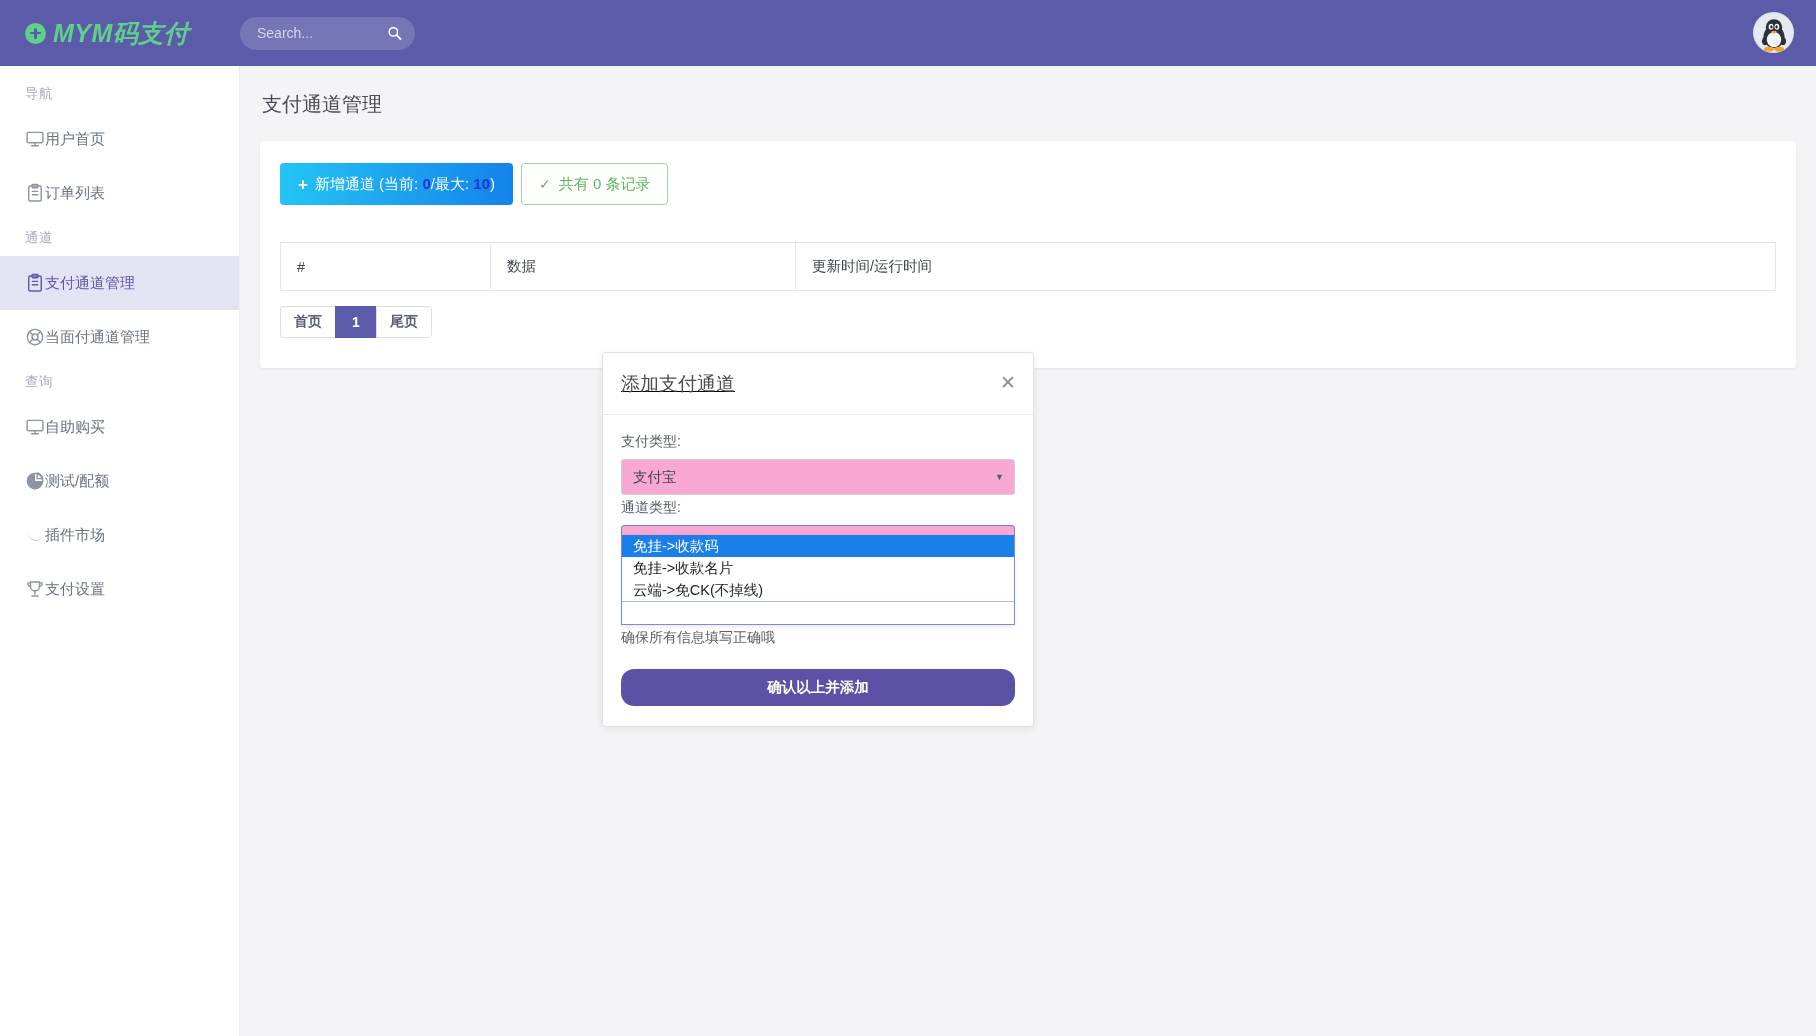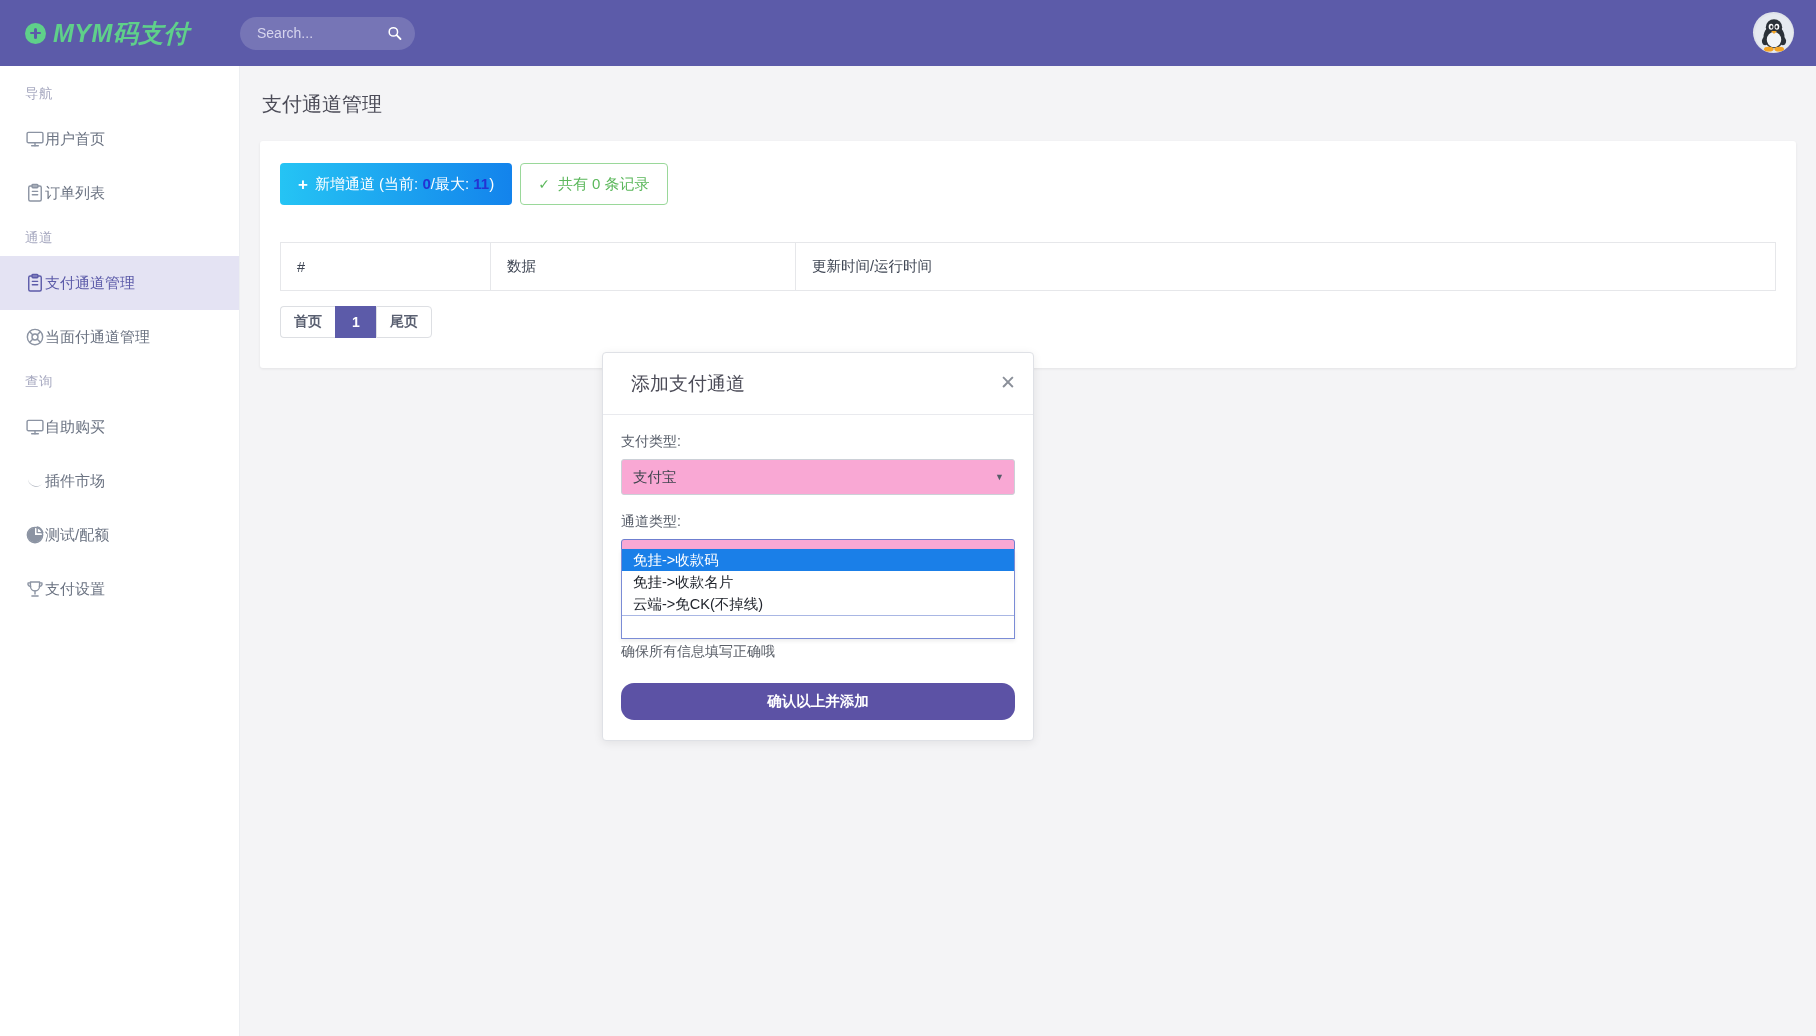--- a/index.html
+++ b/index.html
@@ -142,33 +142,34 @@
 
   
   .modal {
     position: absolute; left: 362px; top: 286px;
     width: 432px; background: #fff;
     border: 1px solid #dfe1e6; border-radius: 4px;
     box-shadow: 0 2px 10px rgba(0,0,0,.08);
     z-index: 40;
   }
   .modal-head {
-    position: relative; padding: 18px 20px 17px 28px;
+    position: relative; padding: 18px 20px 17px 18px;
     border-bottom: 1px solid #e9eaee;
+    text-decoration: underline;
   }
   .modal-title { font-size: 19px; color: #4c4c58; font-weight: normal; }
   .modal-close {
     position: absolute; right: 17px; top: 20px;
     font-size: 19px; color: #8a8f99; cursor: pointer;
     background: none; border: none; line-height: 1;
     font-family: "Liberation Sans", sans-serif;
   }
   .modal-body { padding: 18px 18px 20px 18px; }
   .f-label { font-size: 14px; color: #565c68; margin-bottom: 8px; }
-  .f-group { margin-bottom: 18px; position: relative; }
+  .f-group { margin-bottom: 4px; position: relative; }
   .f-select {
     width: 100%; height: 36px;
     border: 1px solid #ccd0d7; border-radius: 3px;
     background: #f9a8d4; color: #40454f; font-size: 14.5px;
     padding: 0 28px 0 11px; line-height: 34px;
     position: relative; cursor: pointer;
   }
   .f-select.open { border-color: #6f7fd0; }
   .f-select .caret {
     position: absolute; right: 10px; top: 50%; transform: translateY(-50%);
@@ -287,35 +288,35 @@
         <svg width="20" height="20" viewBox="0 0 24 24" stroke-width="1.7" stroke-linecap="round" stroke-linejoin="round">
             <rect x="2.5" y="4" width="19" height="12.5" rx="1.6"></rect>
             <line x1="12" y1="16.5" x2="12" y2="20"></line>
             <line x1="8" y1="20" x2="16" y2="20"></line>
           </svg>
       </span>
       <span>自助购买</span>
     </div>
     <div class="nav-item">
       <span class="ico">
-        <svg width="20" height="20" viewBox="0 0 24 24">
-            <path d="M3.5 10 a10 10 0 0 0 17.2 5.6 A10.4 10.4 0 0 1 3.5 10 Z" fill="#8c94a3" stroke="none"></path>
-          </svg>
-      </span>
-      <span>插件市场</span>
-    </div>
-    <div class="nav-item">
-      <span class="ico">
         <svg width="20" height="20" viewBox="0 0 24 24" stroke-width="1.7" stroke-linecap="round" stroke-linejoin="round">
             <path d="M12 3.2 a8.8 8.8 0 1 0 8.8 8.8 H12 Z" fill="#8c94a3" stroke="none"></path>
             <path d="M14.6 2.3 a9.6 9.6 0 0 1 6.8 6.8 H14.6 Z" fill="none"></path>
             <circle cx="12" cy="12" r="9.2" fill="none"></circle>
           </svg>
       </span>
       <span>测试/配额</span>
+    </div>
+    <div class="nav-item">
+      <span class="ico">
+        <svg width="20" height="20" viewBox="0 0 24 24">
+            <path d="M3.5 10 a10 10 0 0 0 17.2 5.6 A10.4 10.4 0 0 1 3.5 10 Z" fill="#8c94a3" stroke="none"></path>
+          </svg>
+      </span>
+      <span>插件市场</span>
     </div>
     <div class="nav-item">
       <span class="ico">
         <svg width="20" height="20" viewBox="0 0 24 24" stroke-width="1.7" stroke-linecap="round" stroke-linejoin="round">
             <path d="M6.5 3.5 h11 v5.2 a5.5 5.5 0 0 1 -11 0 Z"></path>
             <path d="M6.5 4.6 H3.8 a3 3 0 0 0 3 4.2"></path>
             <path d="M17.5 4.6 H20.2 a3 3 0 0 1 -3 4.2"></path>
             <line x1="12" y1="14.2" x2="12" y2="18"></line>
             <line x1="8.3" y1="20.3" x2="15.7" y2="20.3"></line>
           </svg>
@@ -324,21 +325,21 @@
     </div>
   </div>
 
   <div class="main">
     <div class="page-title">支付通道管理</div>
 
     <div class="card">
       <div class="btn-row">
         <button class="btn-add">
           <span class="plus">+</span>
-          <span><span>新增通道 (当前: </span><span class="cnt-cur">0</span><span>/最大: </span><span class="cnt-max">11</span><span>)</span></span>
+          <span><span>新增通道 (当前: </span><span class="cnt-cur">0</span><span>/最大: </span><span class="cnt-max">10</span><span>)</span></span>
         </button>
         <button class="btn-count">
           <span class="chk">✓</span>
           <span>共有 0 条记录</span>
         </button>
       </div>
 
       <table class="grid">
         <thead>
           <tr>

